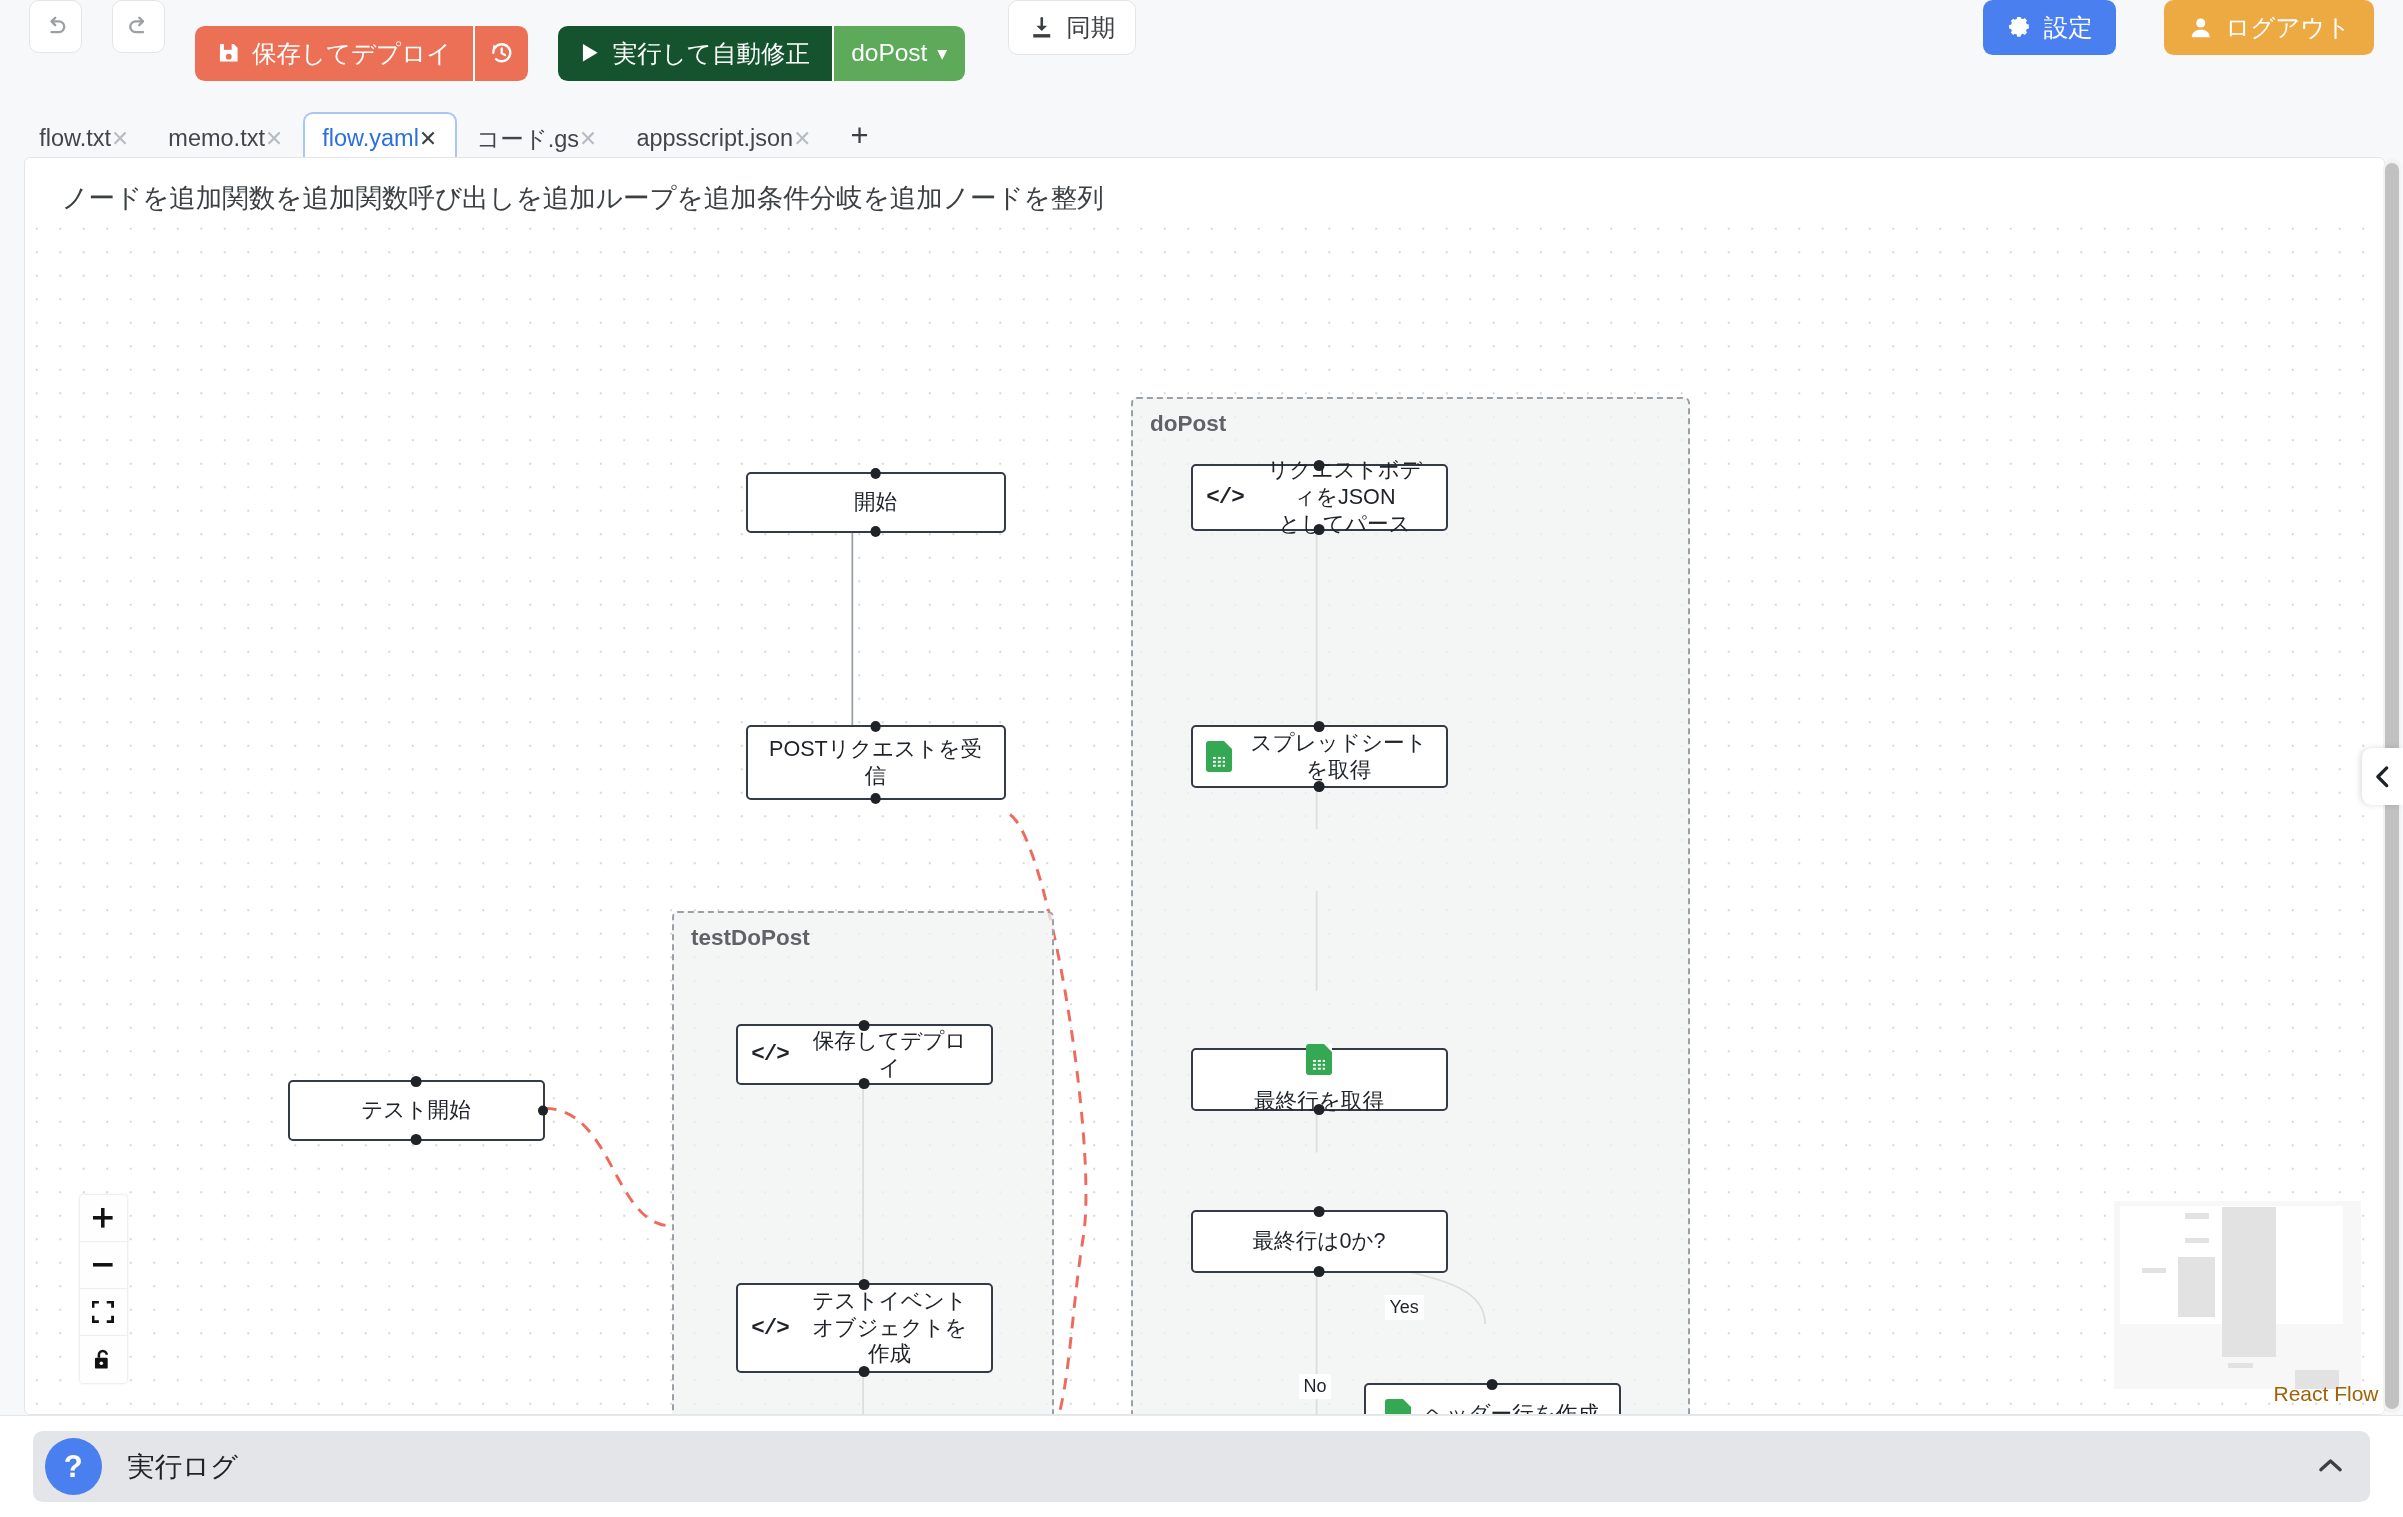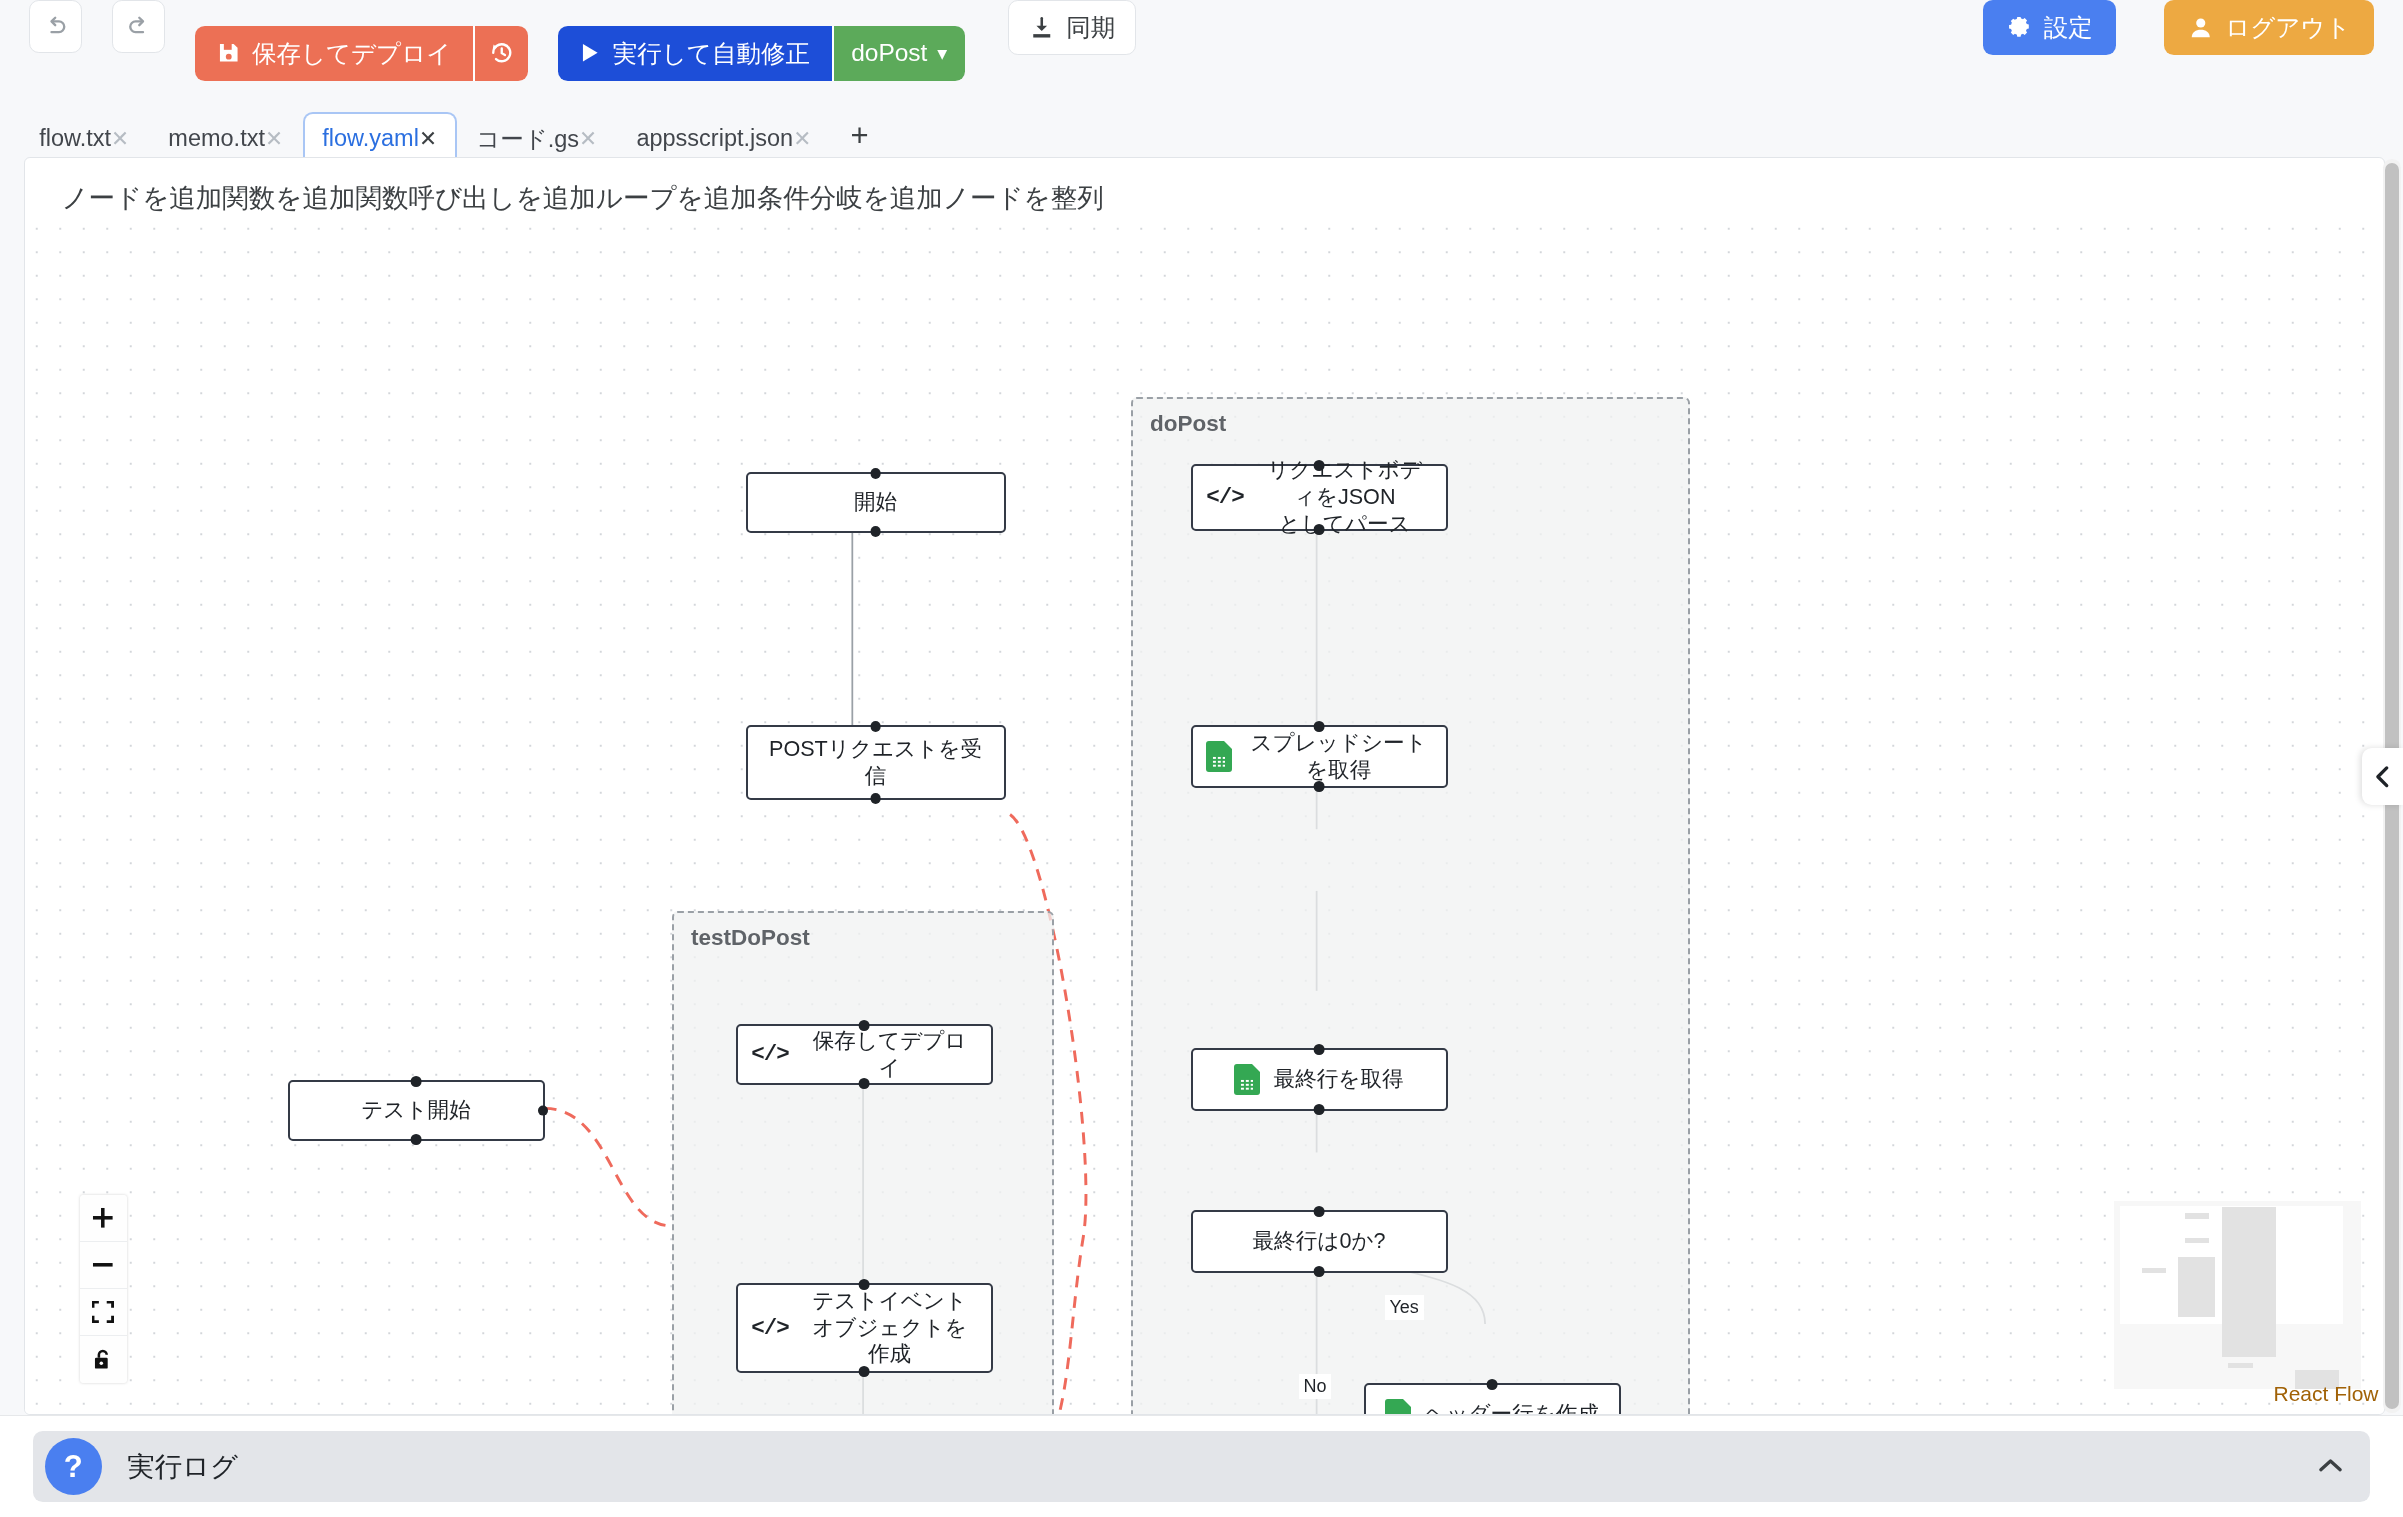--- a/index.html
+++ b/index.html
@@ -23,21 +23,21 @@
   }
   .btn-group { display: flex; align-items: center; }
   .btn {
     height: 55px; display: flex; align-items: center; gap: 11.8px;
     padding: 0 21.6px; border: none; cursor: pointer;
     font-size: 24.5px; color: #fff; font-family: inherit; white-space: nowrap;
   }
   .btn-deploy { background: #ec7055; border-radius: 9.8px 0 0 9.8px; }
   .btn-revert { background: #ec7055; border-radius: 0 9.8px 9.8px 0; padding: 0 13.7px;
                 border-left: 2px solid #fff; }
-  .btn-run { background: #1d4ed8; border-radius: 9.8px 0 0 9.8px; font-family: Liberation Mono, monospace; }
+  .btn-run { background: #14532d; border-radius: 9.8px 0 0 9.8px; font-family: Liberation Mono, monospace; }
   .btn-fn   { background: #5caa5a; border-radius: 0 9.8px 9.8px 0; padding: 0 17.6px;
               border-left: 2px solid #fff; gap: 9.8px; }
   .btn-sync {
     height: 55px; display: flex; align-items: center; gap: 11.8px; padding: 0 19.6px;
     background: #fff; border: 1px solid #e2e5e9; border-radius: 9.8px;
     font-size: 24.5px; color: #3c4043; cursor: pointer; margin-left: 13.7px;
     font-family: inherit;
   }
   .spacer { flex: 1; }
   .btn-settings {
@@ -379,21 +379,21 @@
     </div>
 
     <div class="node" style="left:1166px; top:508px; width:257px; height:63px;">
       <span class="handle top"></span>
       <span class="icon-sheet"></span>
       <span class="nlabel">スプレッドシートを取得</span>
       <span class="handle bot"></span>
     </div>
 
 
-    <div class="node" style="left:1166px; top:831px; width:257px; height:63px;">
+    <div class="node" style="left:1166px; top:831px; width:257px; height:63px;flex-direction:column;">
       <span class="handle top"></span>
       <span class="icon-sheet"></span>
       <span class="nlabel">最終行を取得</span>
       <span class="handle bot"></span>
     </div>
 
     <div class="node" style="left:1166px; top:993px; width:257px; height:63px;">
       <span class="handle top"></span>
       <span class="nlabel">最終行は0か?</span>
       <span class="handle bot"></span>

